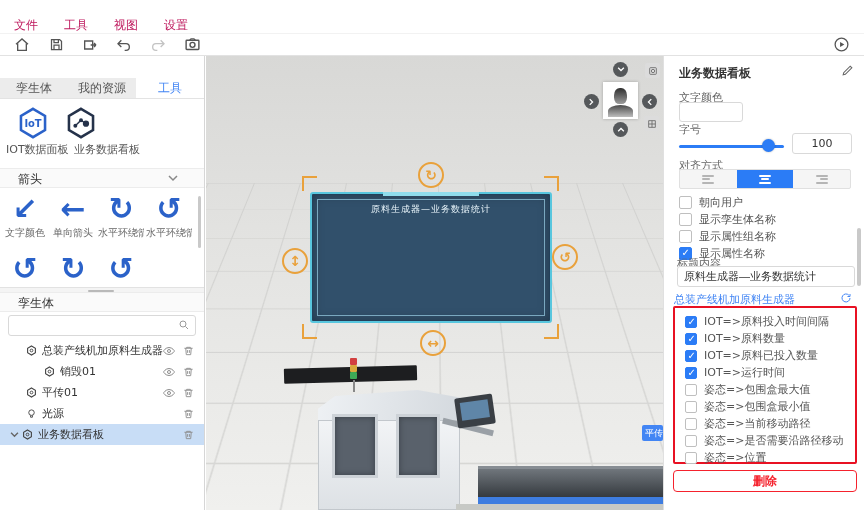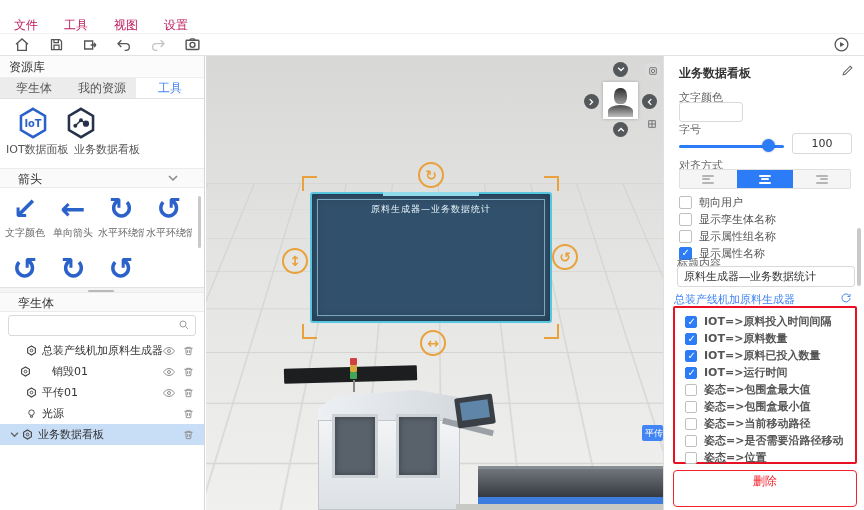--- a/index.html
+++ b/index.html
@@ -98,23 +98,23 @@
   .al-lines { width:12px; }
   .al-lines i { display:block; height:2px; background:currentColor; margin:1.5px 0; border-radius:1px; }
   .cbrow { position:absolute; left:15px; height:14px; display:flex; align-items:center; font-size:11px; color:#555; }
   .cb { width:13px; height:13px; border:1px solid #bfbfbf; border-radius:2px; background:#fff; margin-right:7px; flex:none; position:relative; }
   .cb.checked { background:#2b7cf6; border-color:#2b7cf6; }
   .cb.checked::after { content:"✓"; position:absolute; left:1.5px; top:-1px; color:#fff; font-size:10px; font-weight:bold; }
   .txt-input { position:absolute; left:13px; top:210px; width:178px; height:21px; border:1px solid #d9d9d9; border-radius:3px; font-size:11px; padding:0 6px; color:#333; outline:none; }
   .src-link { position:absolute; left:10px; top:236px; font-size:11px; color:#4285f4; }
   .refresh { position:absolute; right:12px; top:236px; color:#4285f4; }
   .attr-box { position:absolute; left:9px; top:250px; width:184px; height:158px; border:2px solid #e81123; border-radius:2px; background:#fff; }
-  .attr-row { position:absolute; left:10px; height:13px; display:flex; align-items:center; font-size:11px; color:#555; white-space:nowrap;font-weight:bold; }
+  .attr-row { position:absolute; left:10px; height:13px; display:flex; align-items:center; font-size:11px; color:#555; white-space:nowrap; }
   .attr-row .cb { width:12px; height:12px; }
-  .del-btn { position:absolute; left:9px; top:414px; width:184px; height:37px; border:1px solid #f5222d; border-radius:4px; background:#fff; color:#f5222d; font-size:12px; text-align:center; line-height:20px; }
+  .del-btn { position:absolute; left:9px; top:414px; width:184px; height:22px; border:1px solid #f5222d; border-radius:4px; background:#fff; color:#f5222d; font-size:12px; text-align:center; line-height:20px;font-weight:bold; }
 </style>
 </head>
 <body>
 
 <div class="app">
 
 
   <div class="menubar">
     <span>文件</span>
     <span>工具</span>
@@ -162,21 +162,20 @@
       </span>
     <span class="tb-play">
         <svg width="17" height="17" viewBox="0 0 24 24" fill="none" stroke="currentColor" stroke-width="1.8">
           <circle cx="12" cy="12" r="9"></circle>
           <path d="M10 8.5l6 3.5-6 3.5z" fill="currentColor" stroke="none"></path>
         </svg>
       </span>
   </div>
 
   <div class="sidebar">
-    <div class="lib-header">资源库</div>
     <div class="tabs">
       <div class="tab">孪生体</div>
       <div class="tab">我的资源</div>
       <div class="tab active">工具</div>
     </div>
 
     <div class="tool-tile" style="left:2px; top:50px;">
       <svg class="glyph" width="34" height="34" viewBox="0 0 24 24">
           <path d="M12 2l8.5 5v10L12 22l-8.5-5V7z" fill="none" stroke="#2b62c9" stroke-width="1.8"></path>
           <text x="12" y="15" font-size="7" fill="#2b62c9" text-anchor="middle" font-weight="bold">IoT</text>
@@ -258,21 +257,21 @@
               <circle cx="12" cy="12" r="3"></circle>
             </svg>
           </span>
         <span>
             <svg width="11" height="12" viewBox="0 0 24 24" fill="none" stroke="currentColor" stroke-width="2">
               <path d="M3 6h18M8 6V4h8v2M6 6l1.2 14h9.6L18 6M10 10v6M14 10v6"></path>
             </svg>
           </span>
       </span>
     </div>
-    <div class="trow" style="top:305px; padding-left:20px;gap:16px;">
+    <div class="trow" style="top:305px; padding-left:44px;">
       <span class="ticon">
           <svg width="11" height="11" viewBox="0 0 24 24">
             <path d="M12 2l8.5 5v10L12 22l-8.5-5V7z" fill="none" stroke="currentColor" stroke-width="2.4"></path>
             <circle cx="12" cy="12" r="3" fill="none" stroke="currentColor" stroke-width="2"></circle>
           </svg>
         </span>
       <span>销毁01</span>
       <span class="acts">
         <span>
             <svg width="12" height="12" viewBox="0 0 24 24" fill="none" stroke="currentColor" stroke-width="2">

